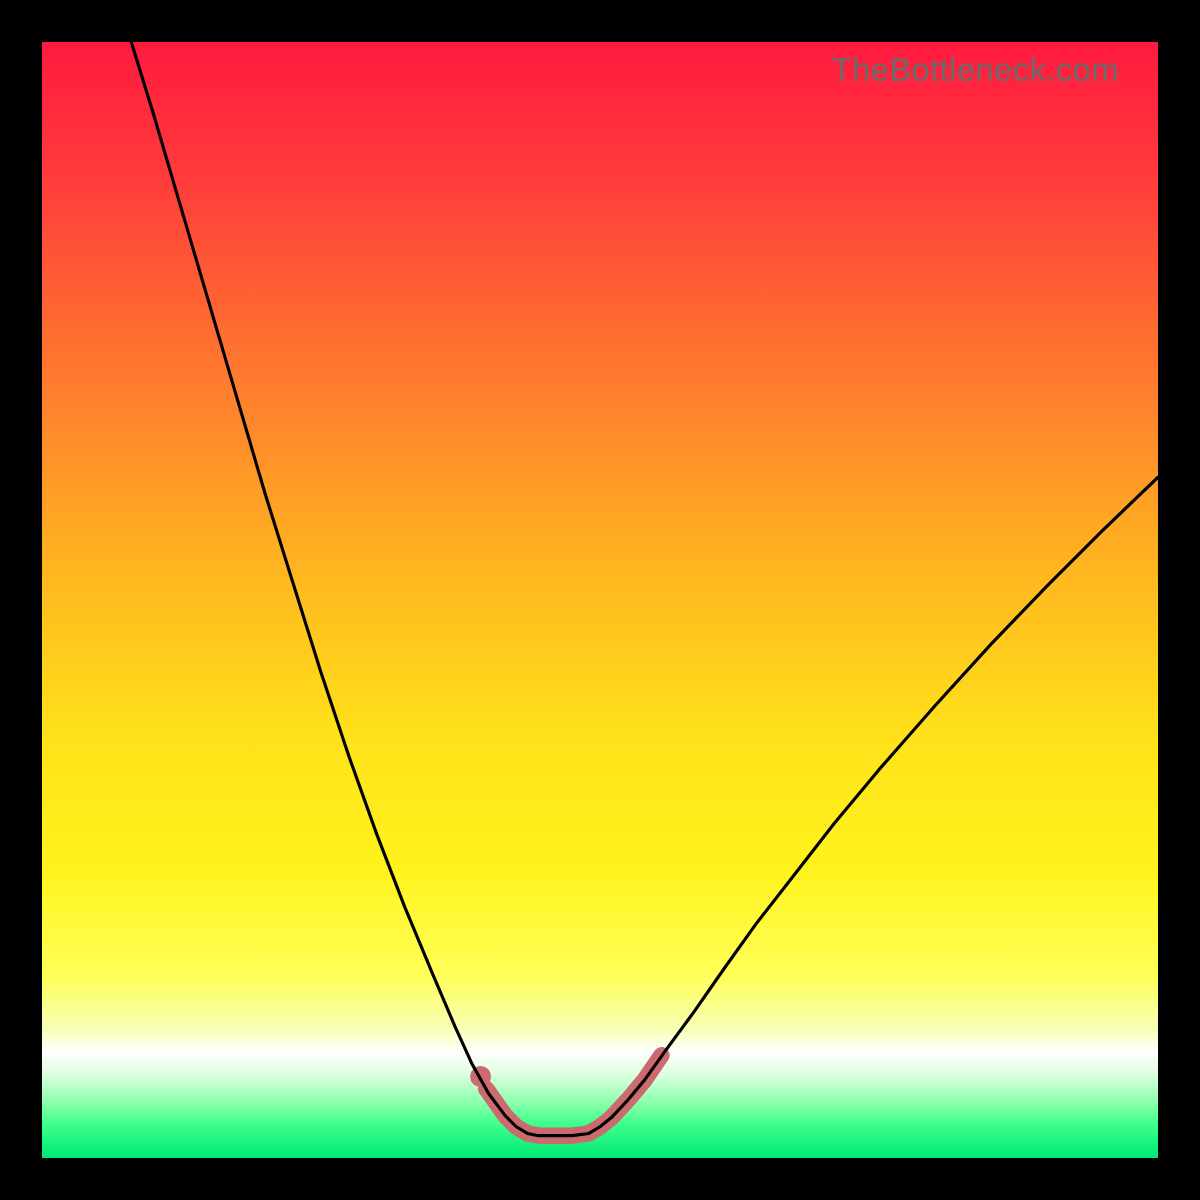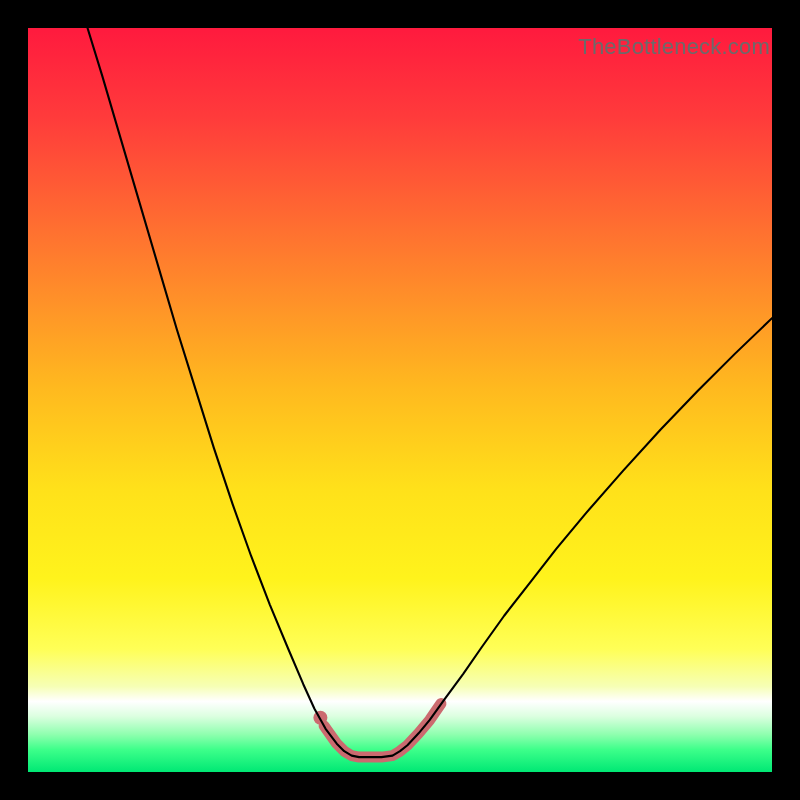--- a/index.html
+++ b/index.html
@@ -25,21 +25,21 @@
     height: 744px;
     overflow: hidden;
   }
   .gradient {
     position: absolute;
     left: 0; top: 0; right: 0; bottom: 0;
   }
   .watermark {
     position: absolute;
     top: 6px;
-    right: 2px;
+    right: 26px;
     color: #6b6b6b;
     font-size: 22px;
     letter-spacing: 0.2px;
     font-weight: 400;
     user-select: none;
   }
   svg.curve-layer {
     position: absolute;
     left: 0; top: 0;
     width: 744px;

